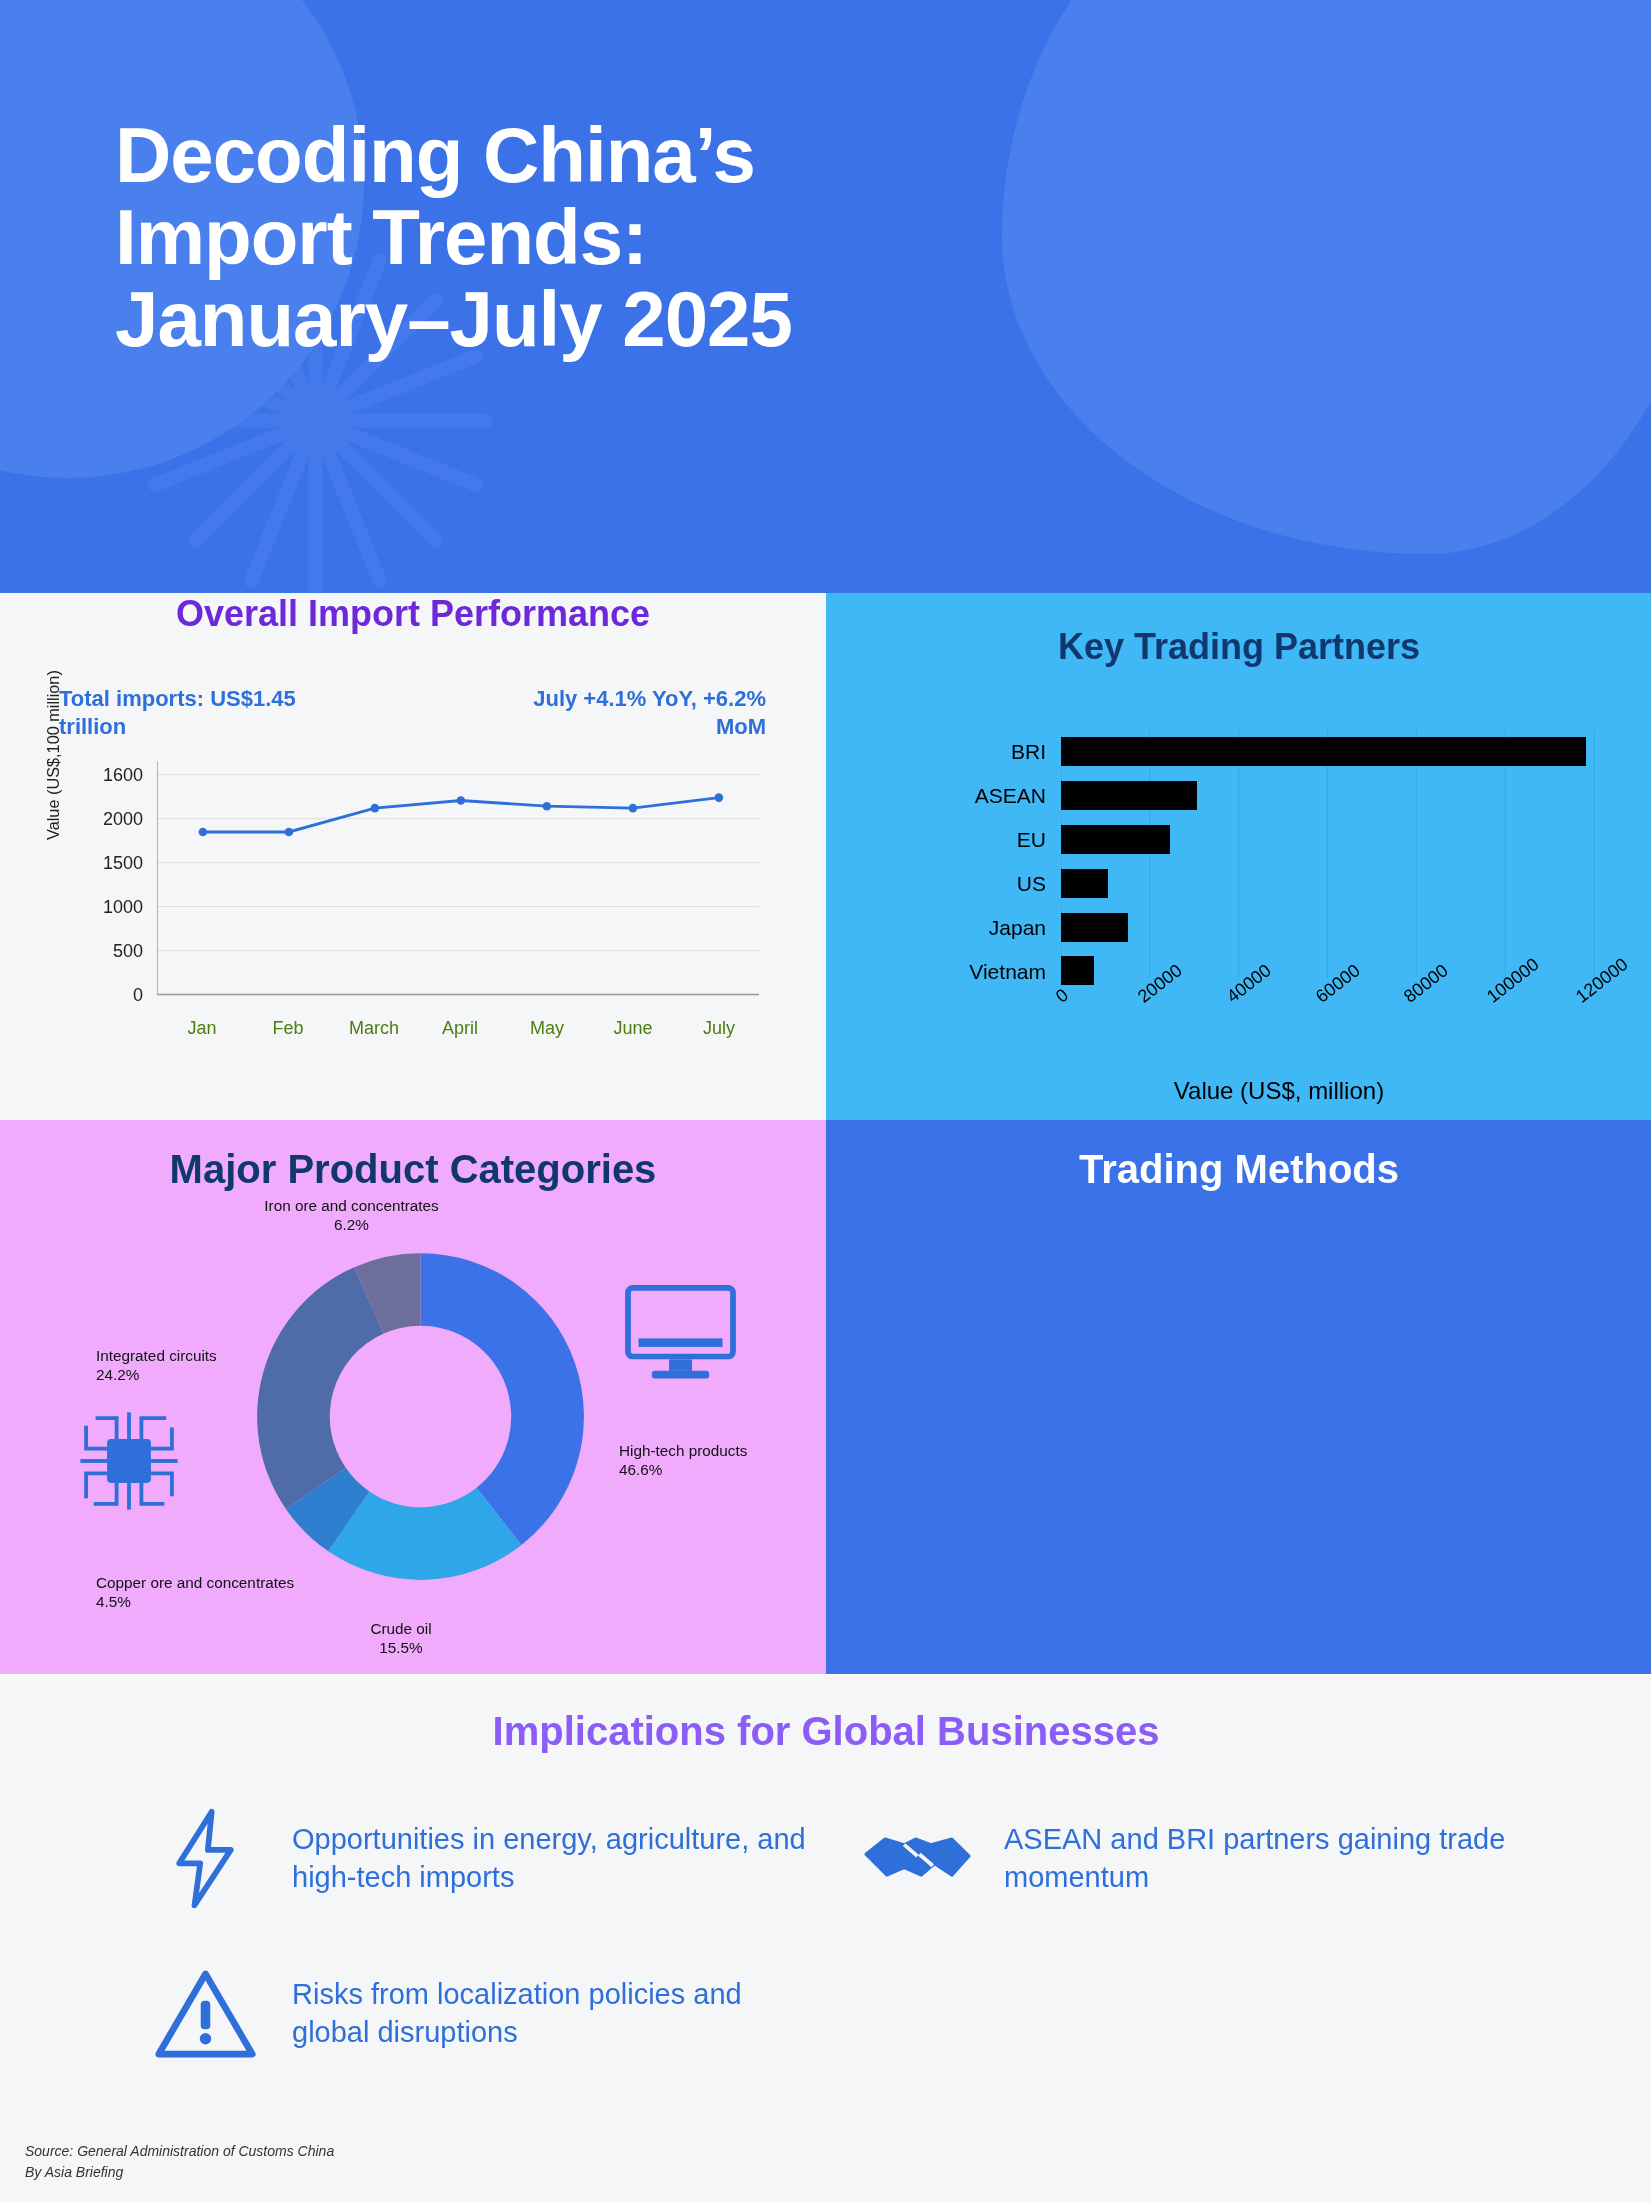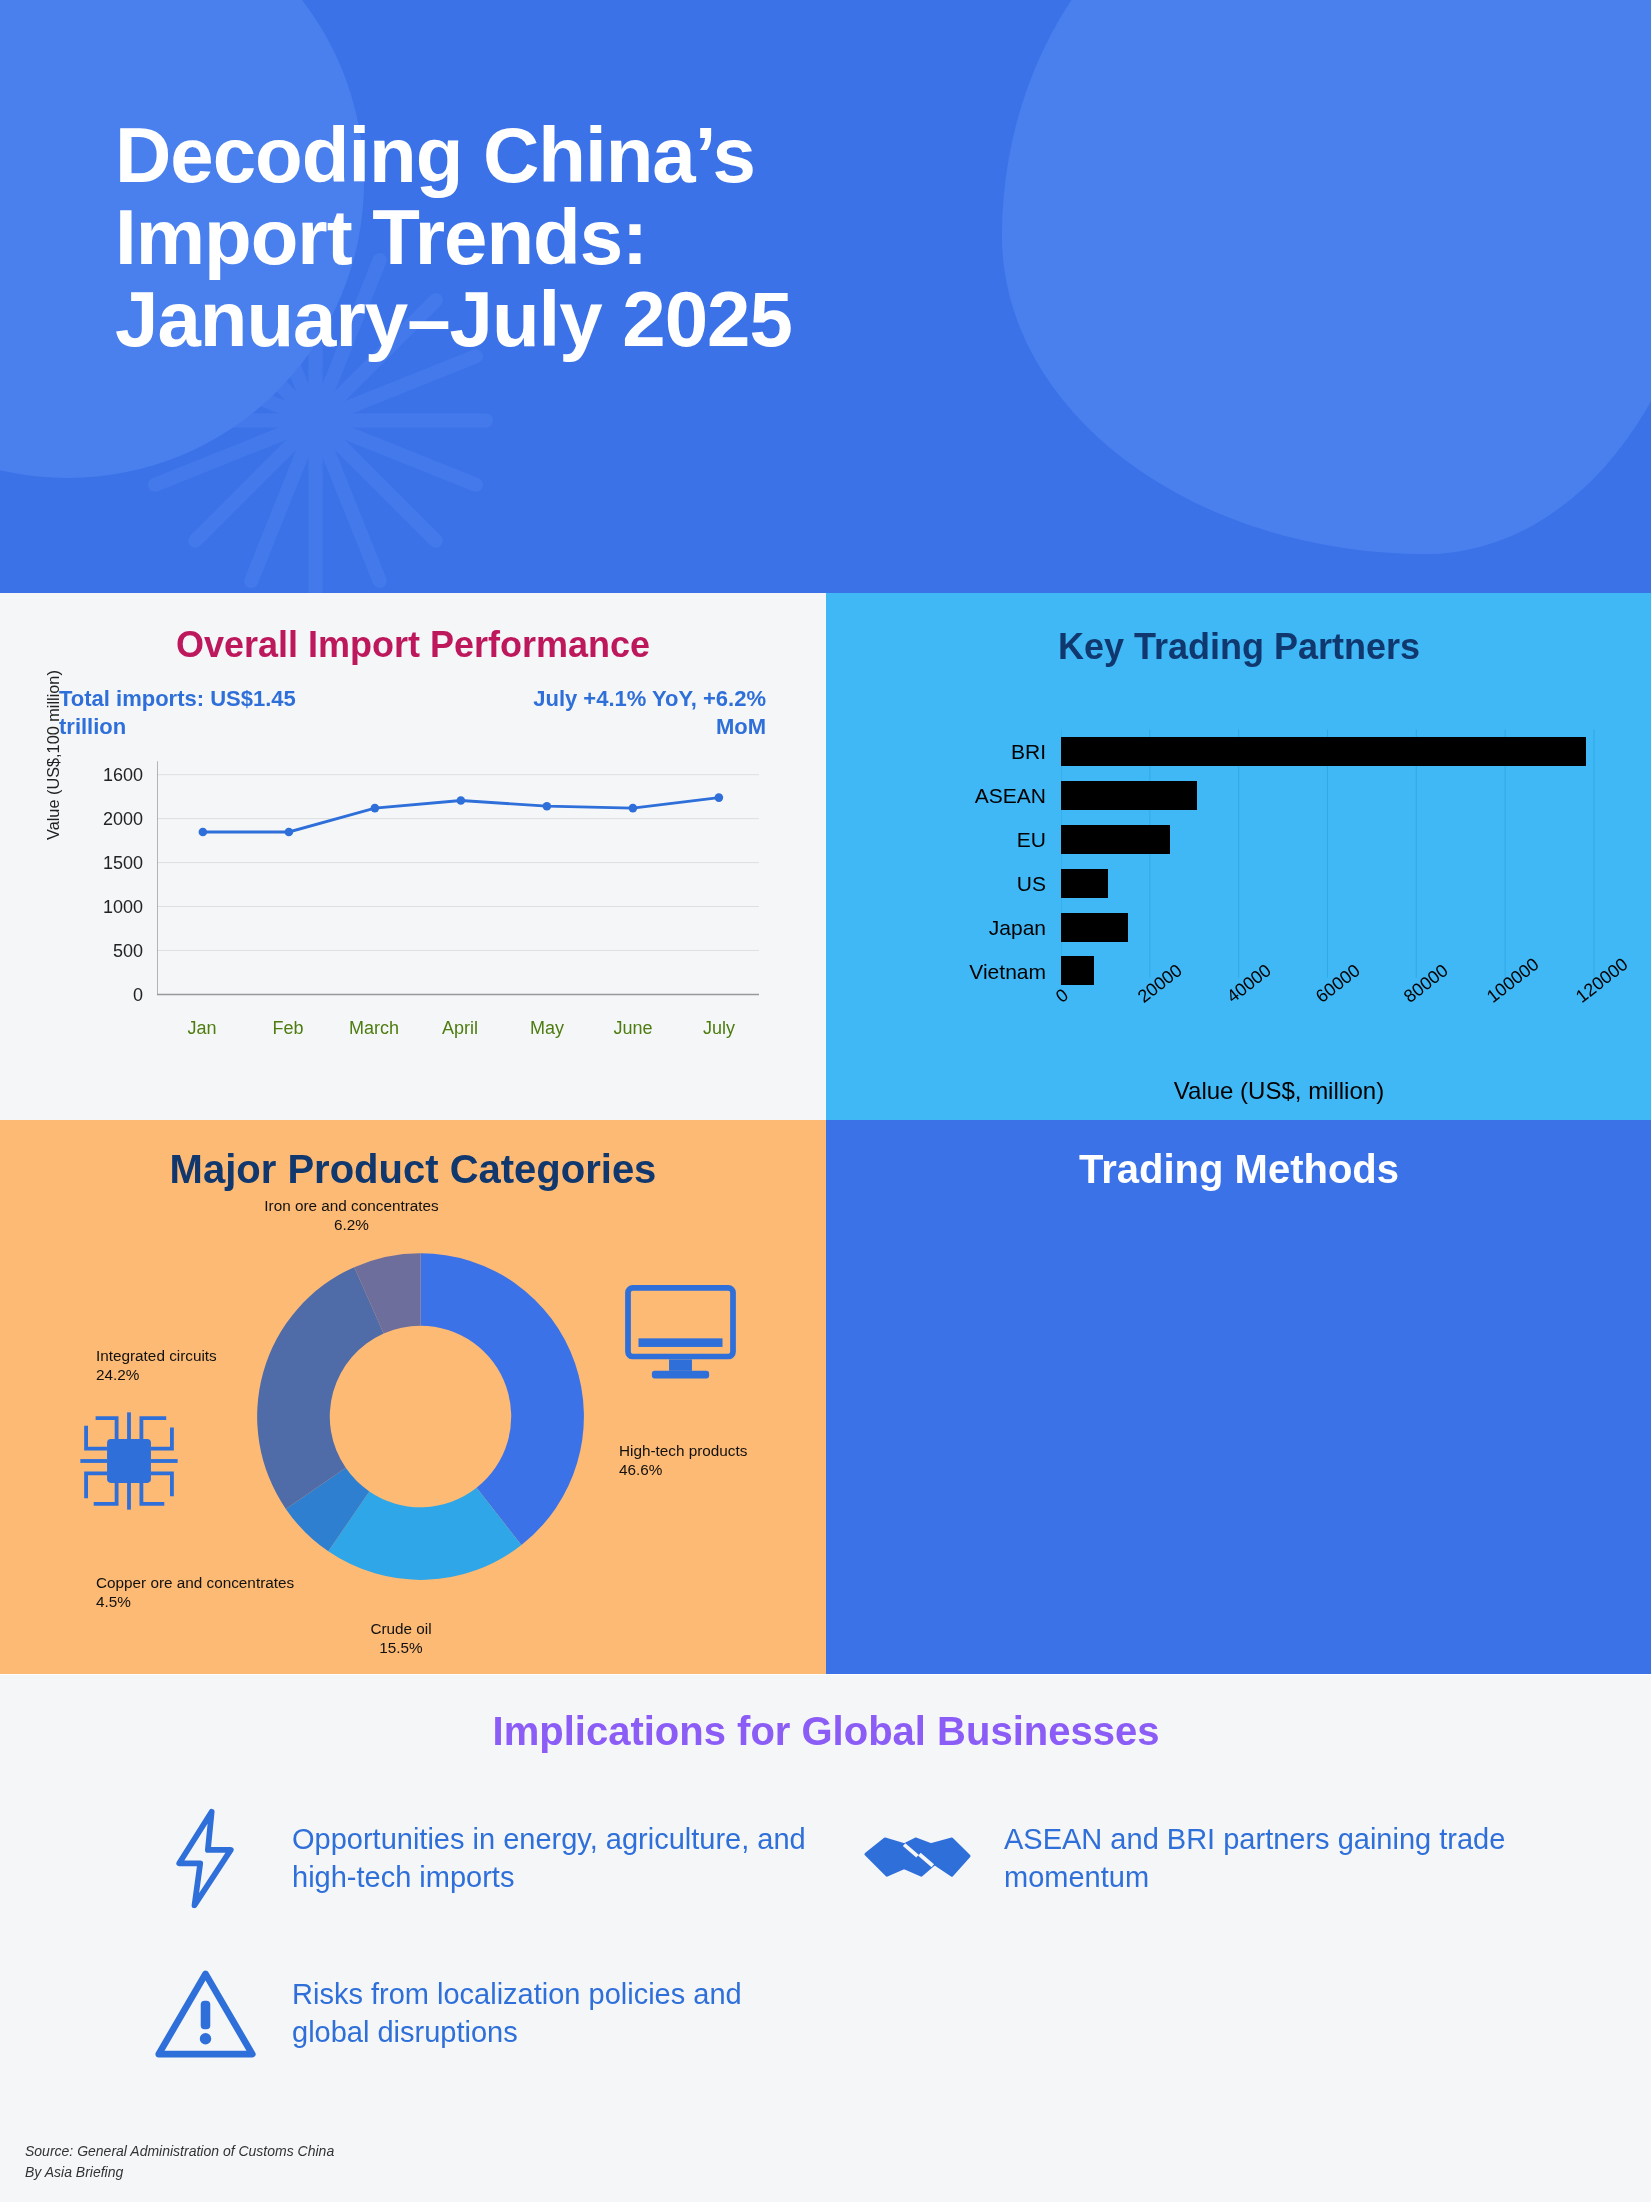--- a/index.html
+++ b/index.html
@@ -32,27 +32,27 @@
     position:absolute;left:115px;top:115px;
     margin:0;color:#ffffff;font-size:78px;line-height:1.05;font-weight:bold;
     letter-spacing:-1px;
     white-space:pre-line;
   }
 
   
   .q{position:absolute;box-sizing:border-box;}
   .q1{left:0;top:593px;width:826px;height:528px;background:#F5F6F8;}
   .q2{left:826px;top:593px;width:826px;height:528px;background:#3FB8F5;}
-  .q3{left:0;top:1120px;width:826px;height:554px;background:#fdba74;}
+  .q3{left:0;top:1120px;width:826px;height:554px;background:#f0abfc;}
   .q4{left:826px;top:1120px;width:826px;height:554px;background:#3B72E8;}
 
   .q-title{
     text-align:center;font-weight:bold;margin:0;
   }
-  .q1 .q-title{color:#be185d;font-size:36px;padding-top:31px;text-align:center;}
+  .q1 .q-title{color:#6d28d9;font-size:36px;text-align:center;}
   .q2 .q-title{color:#10386E;font-size:36px;padding-top:32.5px;}
   .q3 .q-title{color:#10386E;font-size:40px;padding-top:27px;}
   .q4 .q-title{color:#ffffff;font-size:40px;padding-top:27px;}
 
   .kpi-row{
     position:absolute;left:59px;top:92px;width:707px;
     display:flex;justify-content:space-between;align-items:flex-start;
     color:#2E6FD9;font-weight:bold;font-size:22px;line-height:1.25;
   }
   .kpi-left{width:287px;text-align:left;}

